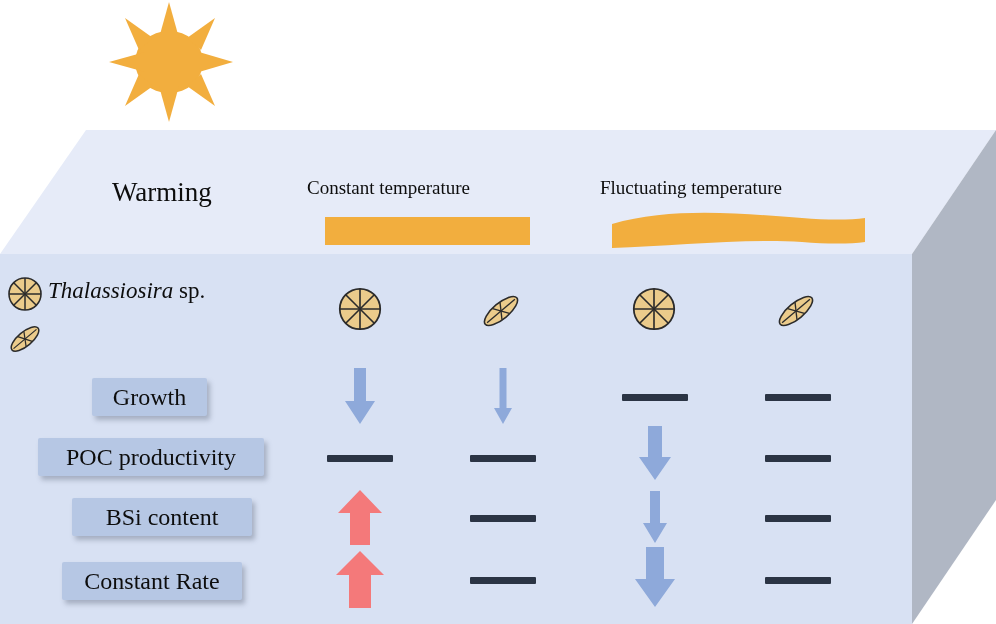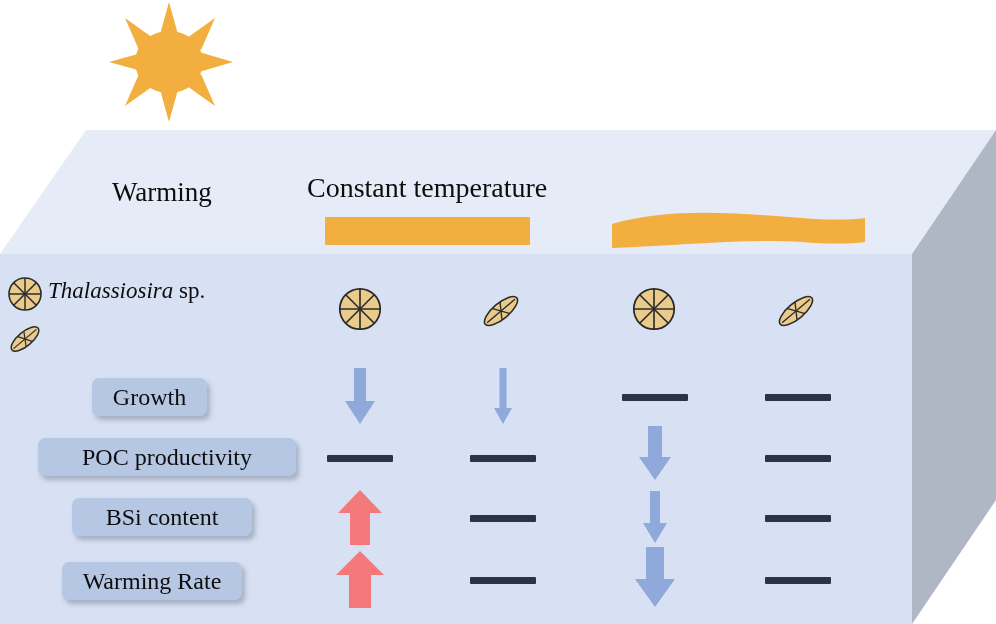--- a/index.html
+++ b/index.html
@@ -12,39 +12,39 @@
   .abs{position:absolute;}
 
   
   #sun{left:95px;top:0px;width:155px;height:130px;}
 
   
   #box-svg{left:0;top:130px;width:996px;height:494px;}
 
   
   .hdr{
-    position:absolute;color:#0d0d0d;font-size:28px;line-height:32px;
+    position:absolute;color:#0d0d0d;font-size:19px;line-height:32px;
     white-space:nowrap;letter-spacing:0px;
   }
   #warming-title{left:112px;top:174px;width:180px;text-align:left;
     font-size:27px;line-height:36px;white-space:normal;}
   #const-title{left:307px;top:172px;}
   #fluct-title{left:600px;top:172px;}
 
   .species-label{
     position:absolute;font-size:23px;color:#0d0d0d;white-space:nowrap;
     font-style:italic;
   }
   .species-label .roman{font-style:normal;margin-top:36px;}
   #sp1-label{left:48px;top:278px;}
   #sp2-label{left:44px;top:324px;}
 
   
   .row-badge{
-    position:absolute;height:38px;border-radius:7px;
+    position:absolute;height:38px;border-radius:2px;
     background:#b6c7e4;
     box-shadow:3px 4px 5px rgba(90,100,120,.40);
     display:flex;align-items:center;justify-content:center;
     color:#0d0d0d;font-size:24px;white-space:nowrap;
     padding:0 14px;box-sizing:border-box;
   }
 
   
   .cell{position:absolute;width:90px;height:60px;
     display:flex;align-items:center;justify-content:center;}
@@ -79,20 +79,21 @@
     <polygon points="0,124 912,124 912,494 0,494" fill="#D8E1F3"></polygon>
 
     <polygon points="912,124 996,0 996,370 912,494" fill="#B0B7C4"></polygon>
   </svg>
 
   <div class="hdr" id="warming-title">
     <span>Warming</span><br>
   </div>
 
   <div class="hdr" id="const-title">Constant temperature</div>
+  <div class="hdr" id="fluct-title">Fluctuating temperature</div>
 
   <svg class="abs" style="left:325px;top:215px;width:205px;height:32px;" viewBox="0 0 205 32">
     <rect x="0" y="2" width="205" height="28" fill="#F2AE3E"></rect>
   </svg>
 
   <svg class="abs" style="left:612px;top:208px;width:253px;height:46px;" viewBox="0 0 253 46">
     <path d="M0,16 C60,-2 135,6 190,10 C215,12 238,12 253,10
              L253,34 C238,36 215,36 190,34 C135,30 60,38 0,40 Z" fill="#F2AE3E"></path>
   </svg>
 
@@ -148,23 +149,23 @@
   <svg class="abs" style="left:773px;top:288px;width:46px;height:46px;" viewBox="0 0 38 38">
     <g transform="rotate(-40 19 19)">
       <ellipse cx="19" cy="19" rx="17" ry="6.5" fill="#EBCB8B" stroke="#2B2B2B" stroke-width="1.3"></ellipse>
       <line x1="4" y1="19" x2="34" y2="19" stroke="#2B2B2B" stroke-width="1.1"></line>
       <line x1="15" y1="13" x2="23" y2="25" stroke="#2B2B2B" stroke-width="1.1"></line>
       <line x1="23" y1="13" x2="15" y2="25" stroke="#2B2B2B" stroke-width="1.1"></line>
     </g>
   </svg>
 
   <div class="row-badge" style="left:92px;top:378px;width:115px;">Growth</div>
-  <div class="row-badge" style="left:38px;top:438px;width:258px;">POC productivity</div>
+  <div class="row-badge" style="left:38px;top:438px;width:226px;">POC productivity</div>
   <div class="row-badge" style="left:72px;top:498px;width:180px;">BSi content</div>
-  <div class="row-badge" style="left:62px;top:562px;width:180px;">Warming Rate</div>
+  <div class="row-badge" style="left:62px;top:562px;width:180px;">Constant Rate</div>
 
   <div class="cell" style="left:315px;top:367px;">
     <svg class="arrow-svg" width="34" height="58" viewBox="0 0 34 58">
       <path d="M11,0 L23,0 L23,33 L32,33 L17,56 L2,33 L11,33 Z" fill="#8EA9DA"></path>
     </svg>
   </div>
   <div class="cell" style="left:458px;top:367px;">
     <svg class="arrow-svg" width="20" height="58" viewBox="0 0 20 58">
       <path d="M6.5,0 L13.5,0 L13.5,40 L19,40 L10,56 L1,40 L6.5,40 Z" fill="#8EA9DA"></path>
     </svg>

